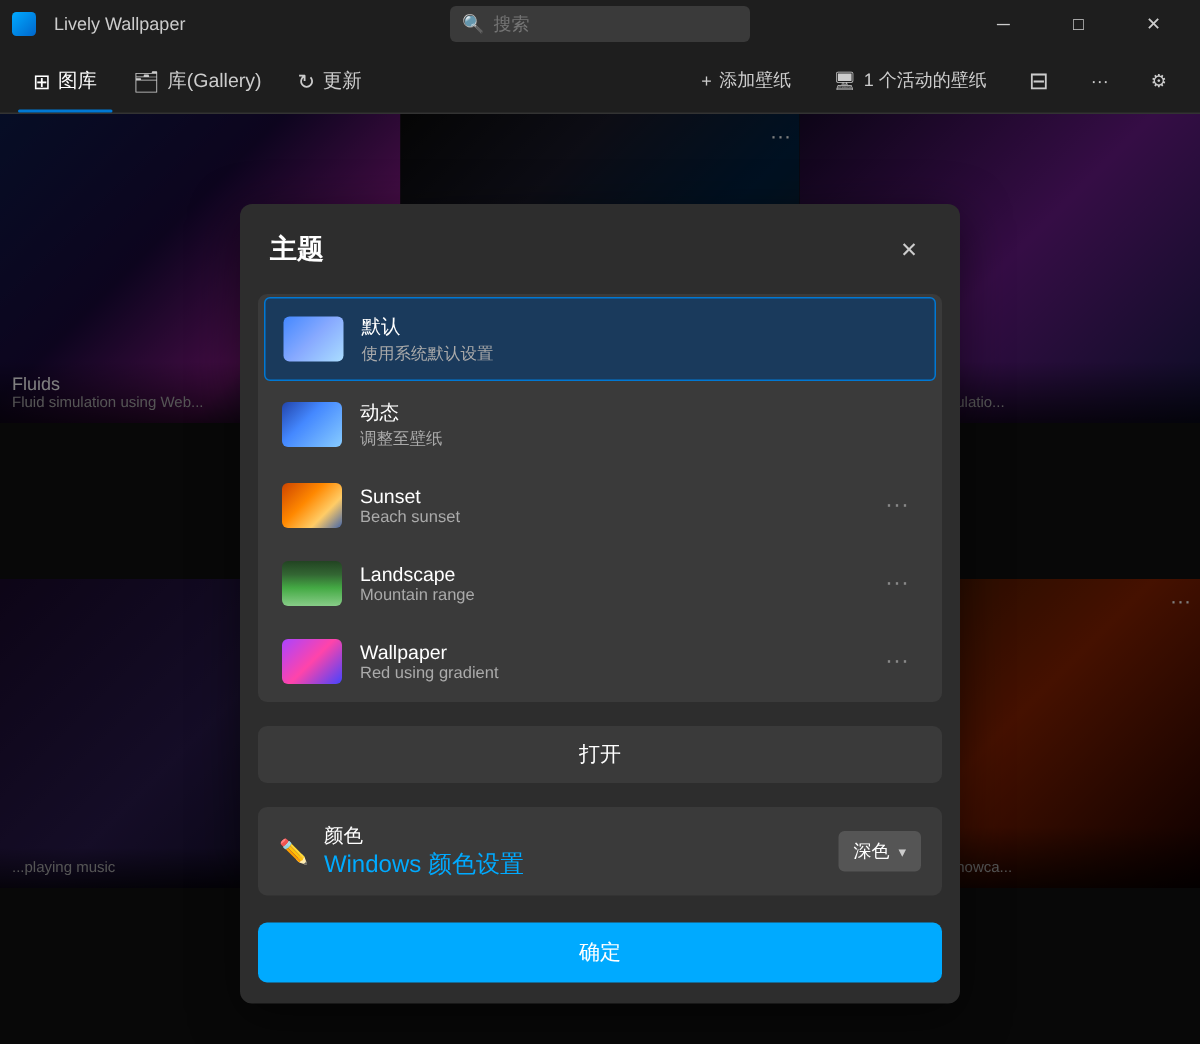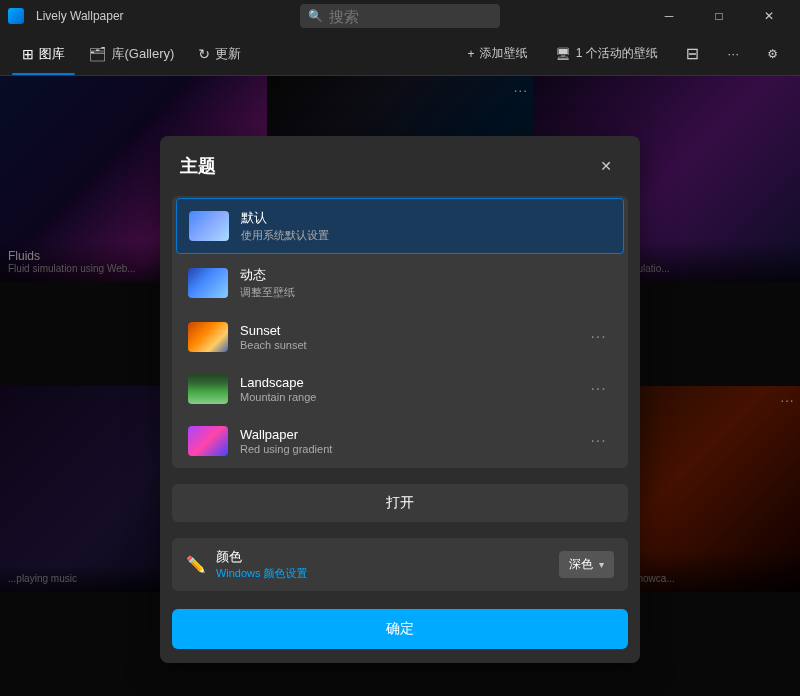--- a/index.html
+++ b/index.html
@@ -58,21 +58,21 @@
       border-radius: 4px;
       display: flex;
       align-items: center;
       padding: 0 8px;
       gap: 6px;
     }
     .searchbar input {
       background: transparent;
       border: none;
       color: #ccc;
-      font-size: 15px;
+      font-size: 12px;
       outline: none;
       width: 100%;
     }
 
     
     .navbar {
       height: 44px;
       background: #1e1e1e;
       display: flex;
       align-items: center;
@@ -301,21 +301,21 @@
       font-size: 16px;
       margin-right: 10px;
     }
     .color-text { flex: 1; }
     .color-label {
       color: white;
       font-size: 13px;
     }
     .color-link {
       color: #00aaff;
-      font-size: 11px;
+      font-size: 16px;
       cursor: pointer;
     }
     .color-select {
       display: flex;
       align-items: center;
       gap: 6px;
       background: #555;
       border-radius: 4px;
       padding: 5px 10px;
       cursor: pointer;

